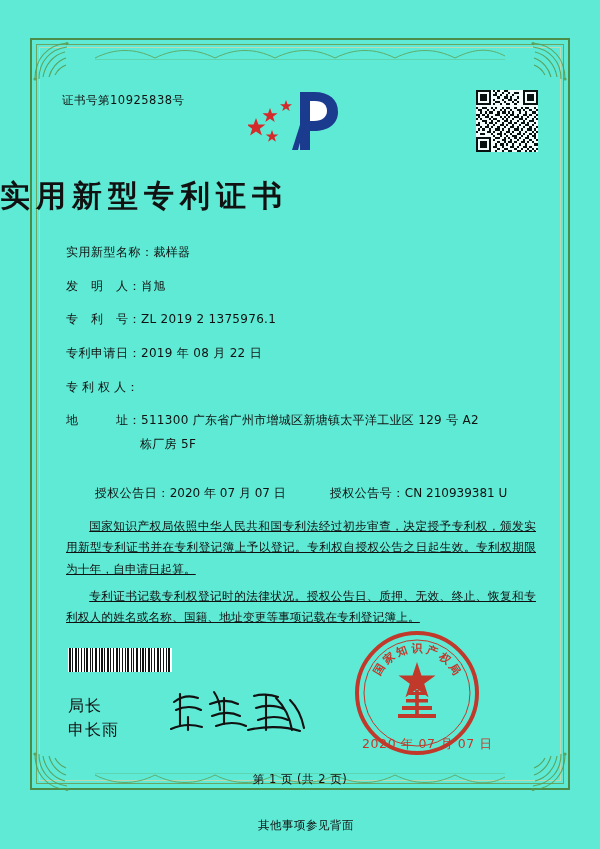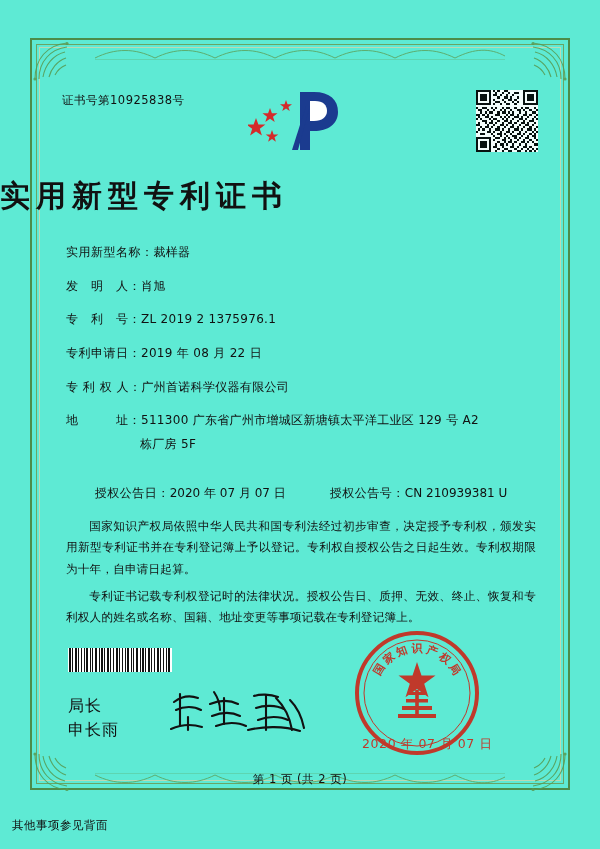--- a/index.html
+++ b/index.html
@@ -141,20 +141,21 @@
   }
   .frow {
     display: flex;
     align-items: flex-start;
     margin-bottom: 14.5px;
   }
   .flabel {
     flex: 0 0 auto;
     white-space: pre;
     letter-spacing: .5px;
+    font-family: Liberation Serif, serif;
   }
   .fvalue {
     flex: 1 1 auto;
     letter-spacing: .3px;
   }
   .frow.addr { margin-bottom: 4px; }
   .addr-cont {
     margin-left: 74px;
     margin-bottom: 30px;
     font-size: 12px;
@@ -174,21 +175,21 @@
     left: 66px;
     width: 470px;
     font-size: 11.6px;
     line-height: 1.85;
     text-align: justify;
     color: #111;
     letter-spacing: .2px;
   }
   .para.p1 { top: 516px; }
   .para.p2 { top: 586px; }
-  .indent { text-indent: 2em; display: block; }
+  .indent { text-indent: 2em; display: block; text-decoration: underline; }
 
   
   .barcode {
     position: absolute;
     left: 68px;
     top: 648px;
     width: 104px;
     height: 24px;
   }
   .barcode svg { display:block; width:100%; height:100%; }
@@ -241,21 +242,21 @@
     text-align: center;
     font-size: 11.5px;
     color: #111;
     letter-spacing: .5px;
   }
   .footnote {
     position: absolute;
     left: 12px;
     right: 0;
     top: 818px;
-    text-align: left;
+    text-align: center;
     font-size: 11.5px;
     color: #111;
     letter-spacing: .5px;
   }
 </style>
 </head>
 <body>
 
 <div class="page">
 
@@ -590,21 +591,20 @@
       <span class="fvalue">ZL 2019 2 1375976.1</span>
     </div>
 
     <div class="frow">
       <span class="flabel">专利申请日：</span>
       <span class="fvalue">2019 年 08 月 22 日</span>
     </div>
 
     <div class="frow">
       <span class="flabel">专 利 权 人：</span>
-      <span class="fvalue">广州首诺科学仪器有限公司</span>
     </div>
 
     <div class="frow addr">
       <span class="flabel">地　　　址：</span>
       <span class="fvalue">511300  广东省广州市增城区新塘镇太平洋工业区 129 号 A2</span>
     </div>
     <div class="addr-cont">栋厂房 5F</div>
 
     <div class="frow two">
       <span class="flabel">授权公告日：</span>

